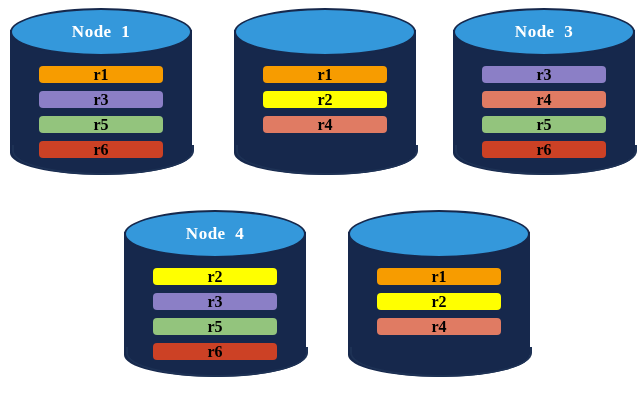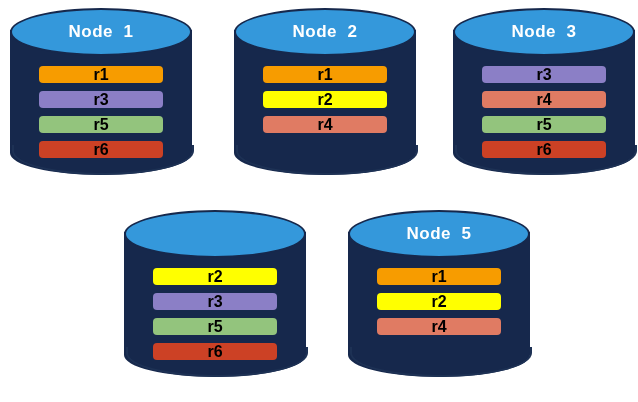--- a/index.html
+++ b/index.html
@@ -13,20 +13,21 @@
     position: relative;
     overflow: hidden;
     font-family: "Liberation Sans", sans-serif;
   }
 
   #stage {
     position: absolute;
     inset: 0;
     width: 638px;
     height: 402px;
+    font-family: Liberation Serif, serif;
   }
 
   
   .node {
     position: absolute;
     width: 182px;
     height: 182px;
   }
 
   .cyl-body {
@@ -127,21 +128,20 @@
         <div class="replica" style="background: rgb(139, 127, 198); color: rgb(0, 0, 0);">r3</div>
         <div class="replica" style="background: rgb(147, 196, 125); color: rgb(0, 0, 0);">r5</div>
         <div class="replica" style="background: rgb(204, 65, 37); color: rgb(0, 0, 0);">r6</div>
       </div>
     </div>
     <div class="node node-2" style="left: 234px; top: 8px;">
       <div class="cyl-body" style="background: rgb(22, 40, 76); border-color: rgb(22, 40, 76);">
         <div class="cyl-bottom-shade"></div>
       </div>
       <div class="cyl-top" style="background: rgb(52, 152, 219); border-color: rgb(22, 40, 76);"></div>
-      <div class="cyl-label" style="color: rgb(255, 255, 255);">Node  2</div>
       <div class="replicas">
         <div class="replica" style="background: rgb(247, 156, 0); color: rgb(0, 0, 0);">r1</div>
         <div class="replica" style="background: rgb(255, 255, 0); color: rgb(0, 0, 0);">r2</div>
         <div class="replica" style="background: rgb(224, 123, 99); color: rgb(0, 0, 0);">r4</div>
       </div>
     </div>
     <div class="node node-3" style="left: 453px; top: 8px; text-align: center;">
       <div class="cyl-body" style="background: rgb(22, 40, 76); border-color: rgb(22, 40, 76);">
         <div class="cyl-bottom-shade"></div>
       </div>
@@ -152,32 +152,32 @@
         <div class="replica" style="background: rgb(224, 123, 99); color: rgb(0, 0, 0);">r4</div>
         <div class="replica" style="background: rgb(147, 196, 125); color: rgb(0, 0, 0);">r5</div>
         <div class="replica" style="background: rgb(204, 65, 37); color: rgb(0, 0, 0);">r6</div>
       </div>
     </div>
     <div class="node node-4" style="left: 124px; top: 210px;">
       <div class="cyl-body" style="background: rgb(22, 40, 76); border-color: rgb(22, 40, 76);">
         <div class="cyl-bottom-shade"></div>
       </div>
       <div class="cyl-top" style="background: rgb(52, 152, 219); border-color: rgb(22, 40, 76);"></div>
+      <div class="cyl-label" style="color: rgb(255, 255, 255);">Node  4</div>
       <div class="replicas">
         <div class="replica" style="background: rgb(255, 255, 0); color: rgb(0, 0, 0);">r2</div>
         <div class="replica" style="background: rgb(139, 127, 198); color: rgb(0, 0, 0);">r3</div>
         <div class="replica" style="background: rgb(147, 196, 125); color: rgb(0, 0, 0);">r5</div>
         <div class="replica" style="background: rgb(204, 65, 37); color: rgb(0, 0, 0);">r6</div>
       </div>
     </div>
     <div class="node node-5" style="left: 348px; top: 210px;">
       <div class="cyl-body" style="background: rgb(22, 40, 76); border-color: rgb(22, 40, 76);">
         <div class="cyl-bottom-shade"></div>
       </div>
       <div class="cyl-top" style="background: rgb(52, 152, 219); border-color: rgb(22, 40, 76);"></div>
-      <div class="cyl-label" style="color: rgb(255, 255, 255);">Node  5</div>
       <div class="replicas">
         <div class="replica" style="background: rgb(247, 156, 0); color: rgb(0, 0, 0);">r1</div>
         <div class="replica" style="background: rgb(255, 255, 0); color: rgb(0, 0, 0);">r2</div>
         <div class="replica" style="background: rgb(224, 123, 99); color: rgb(0, 0, 0);">r4</div>
       </div>
     </div>
   </div>
 
 </body></html>

